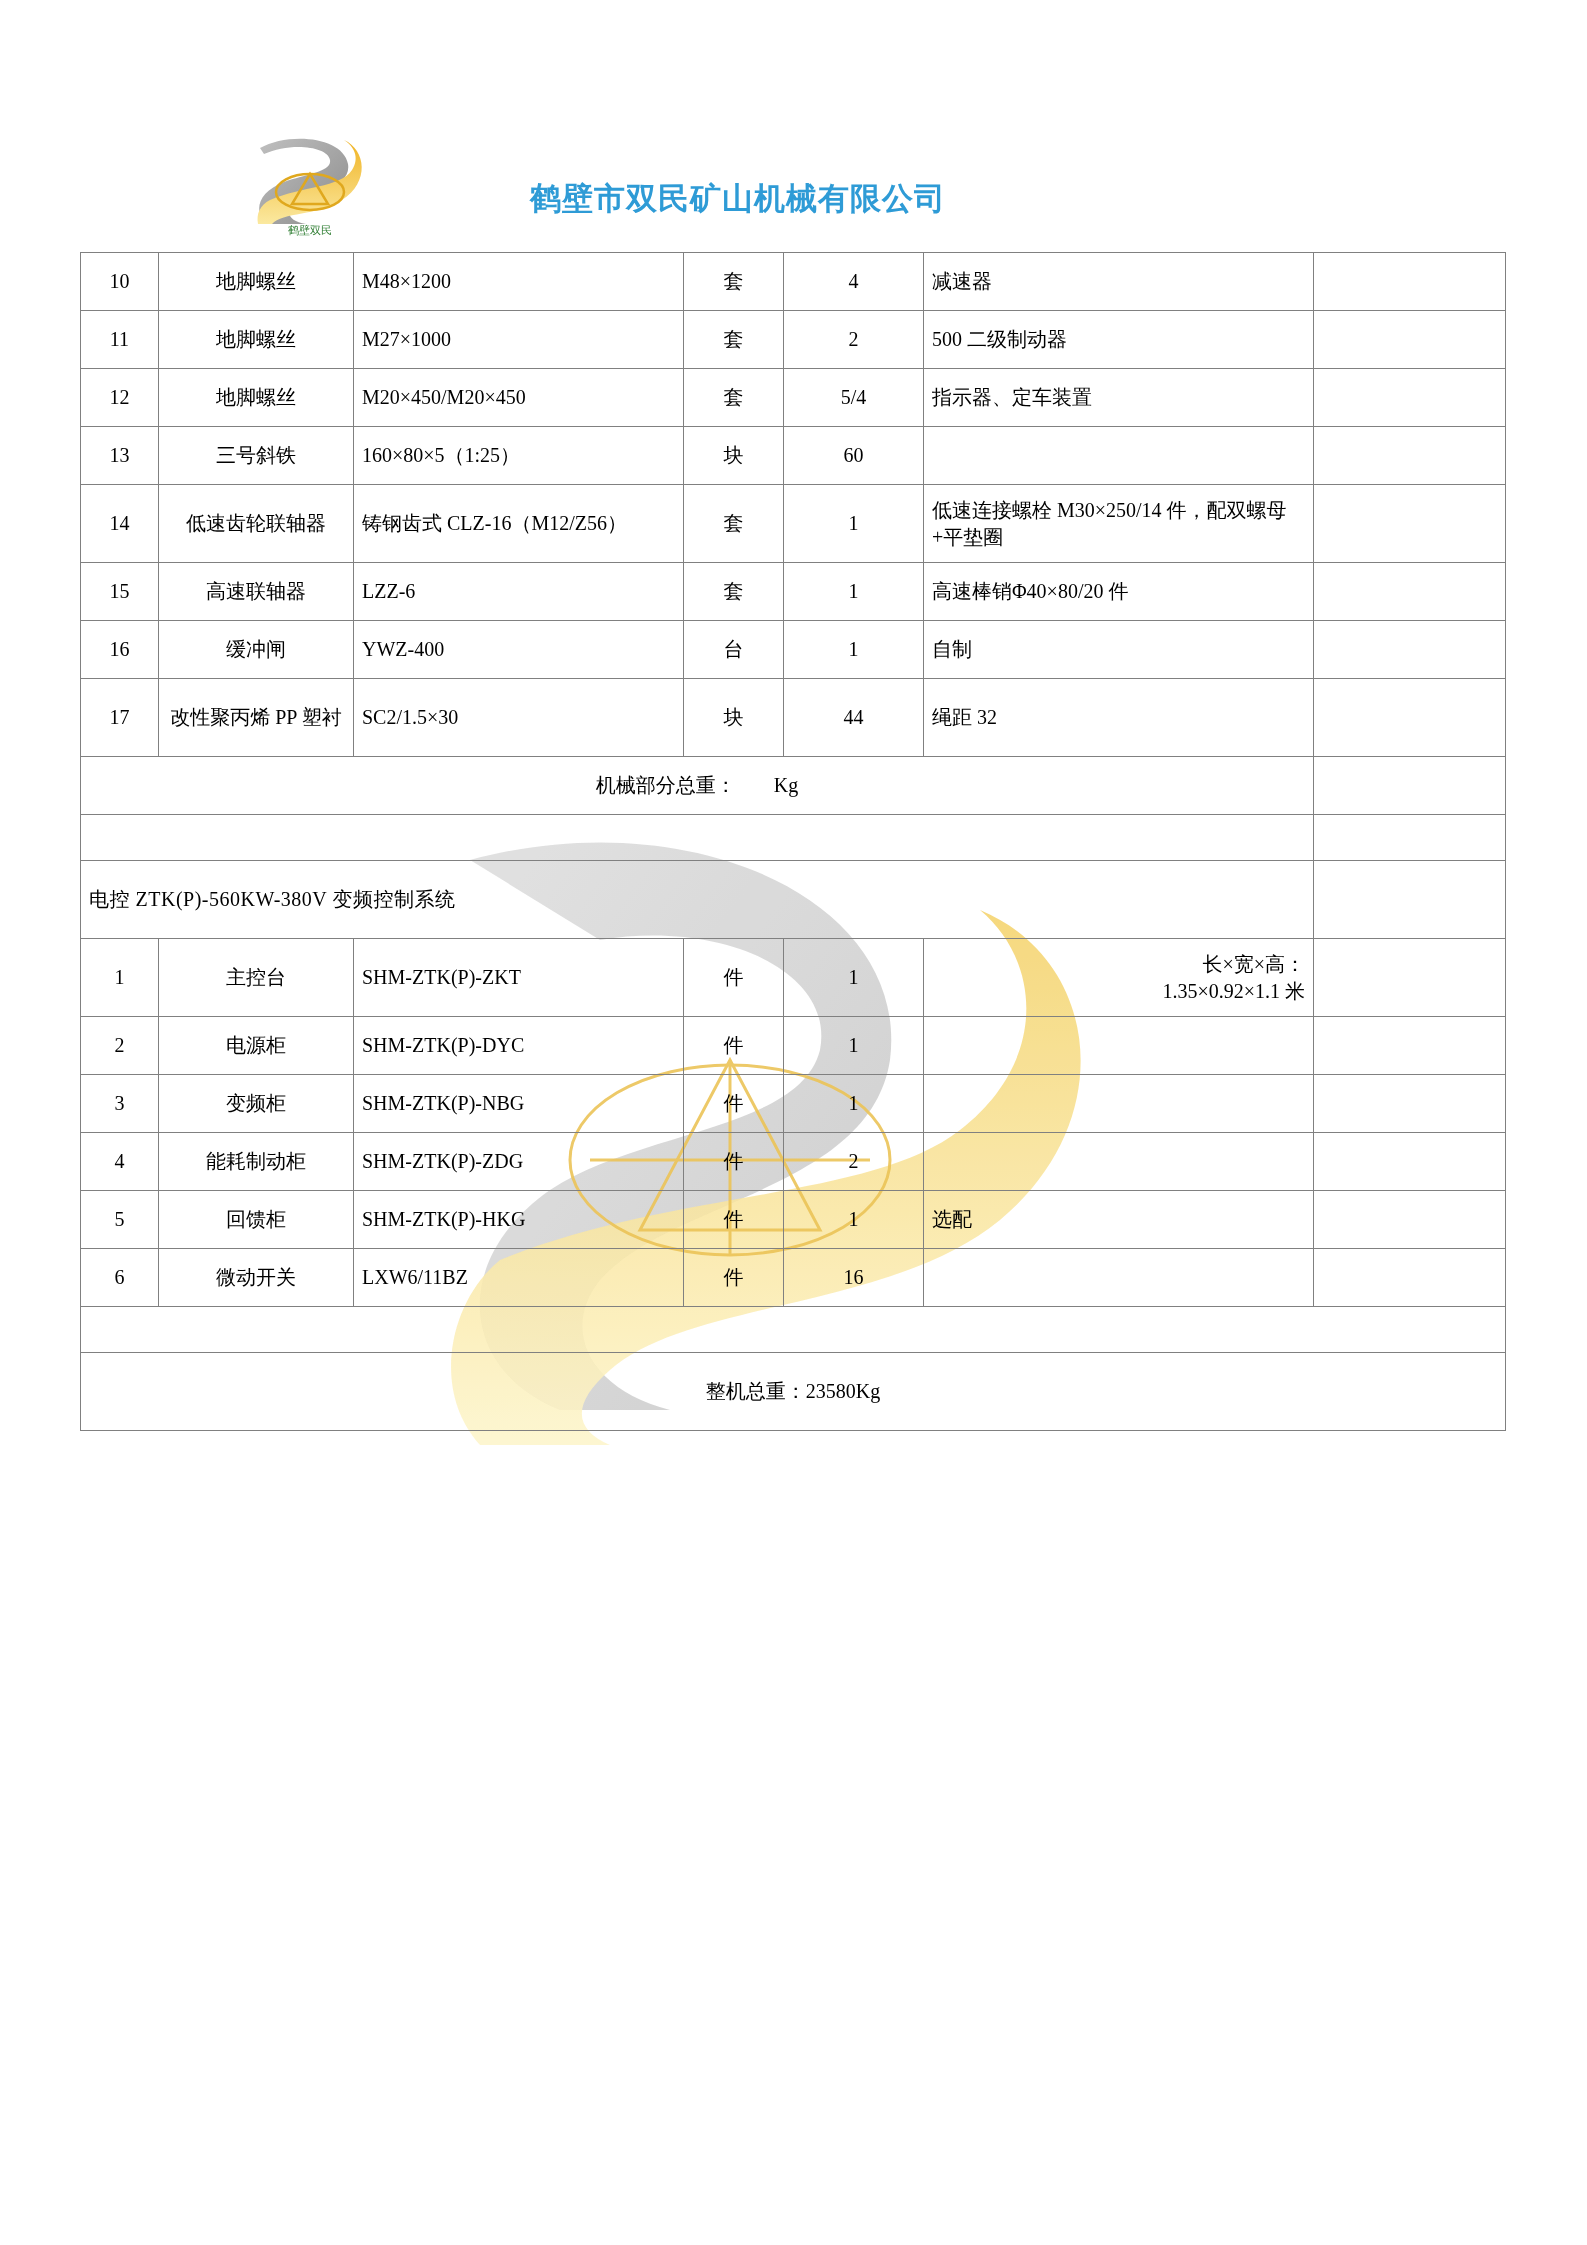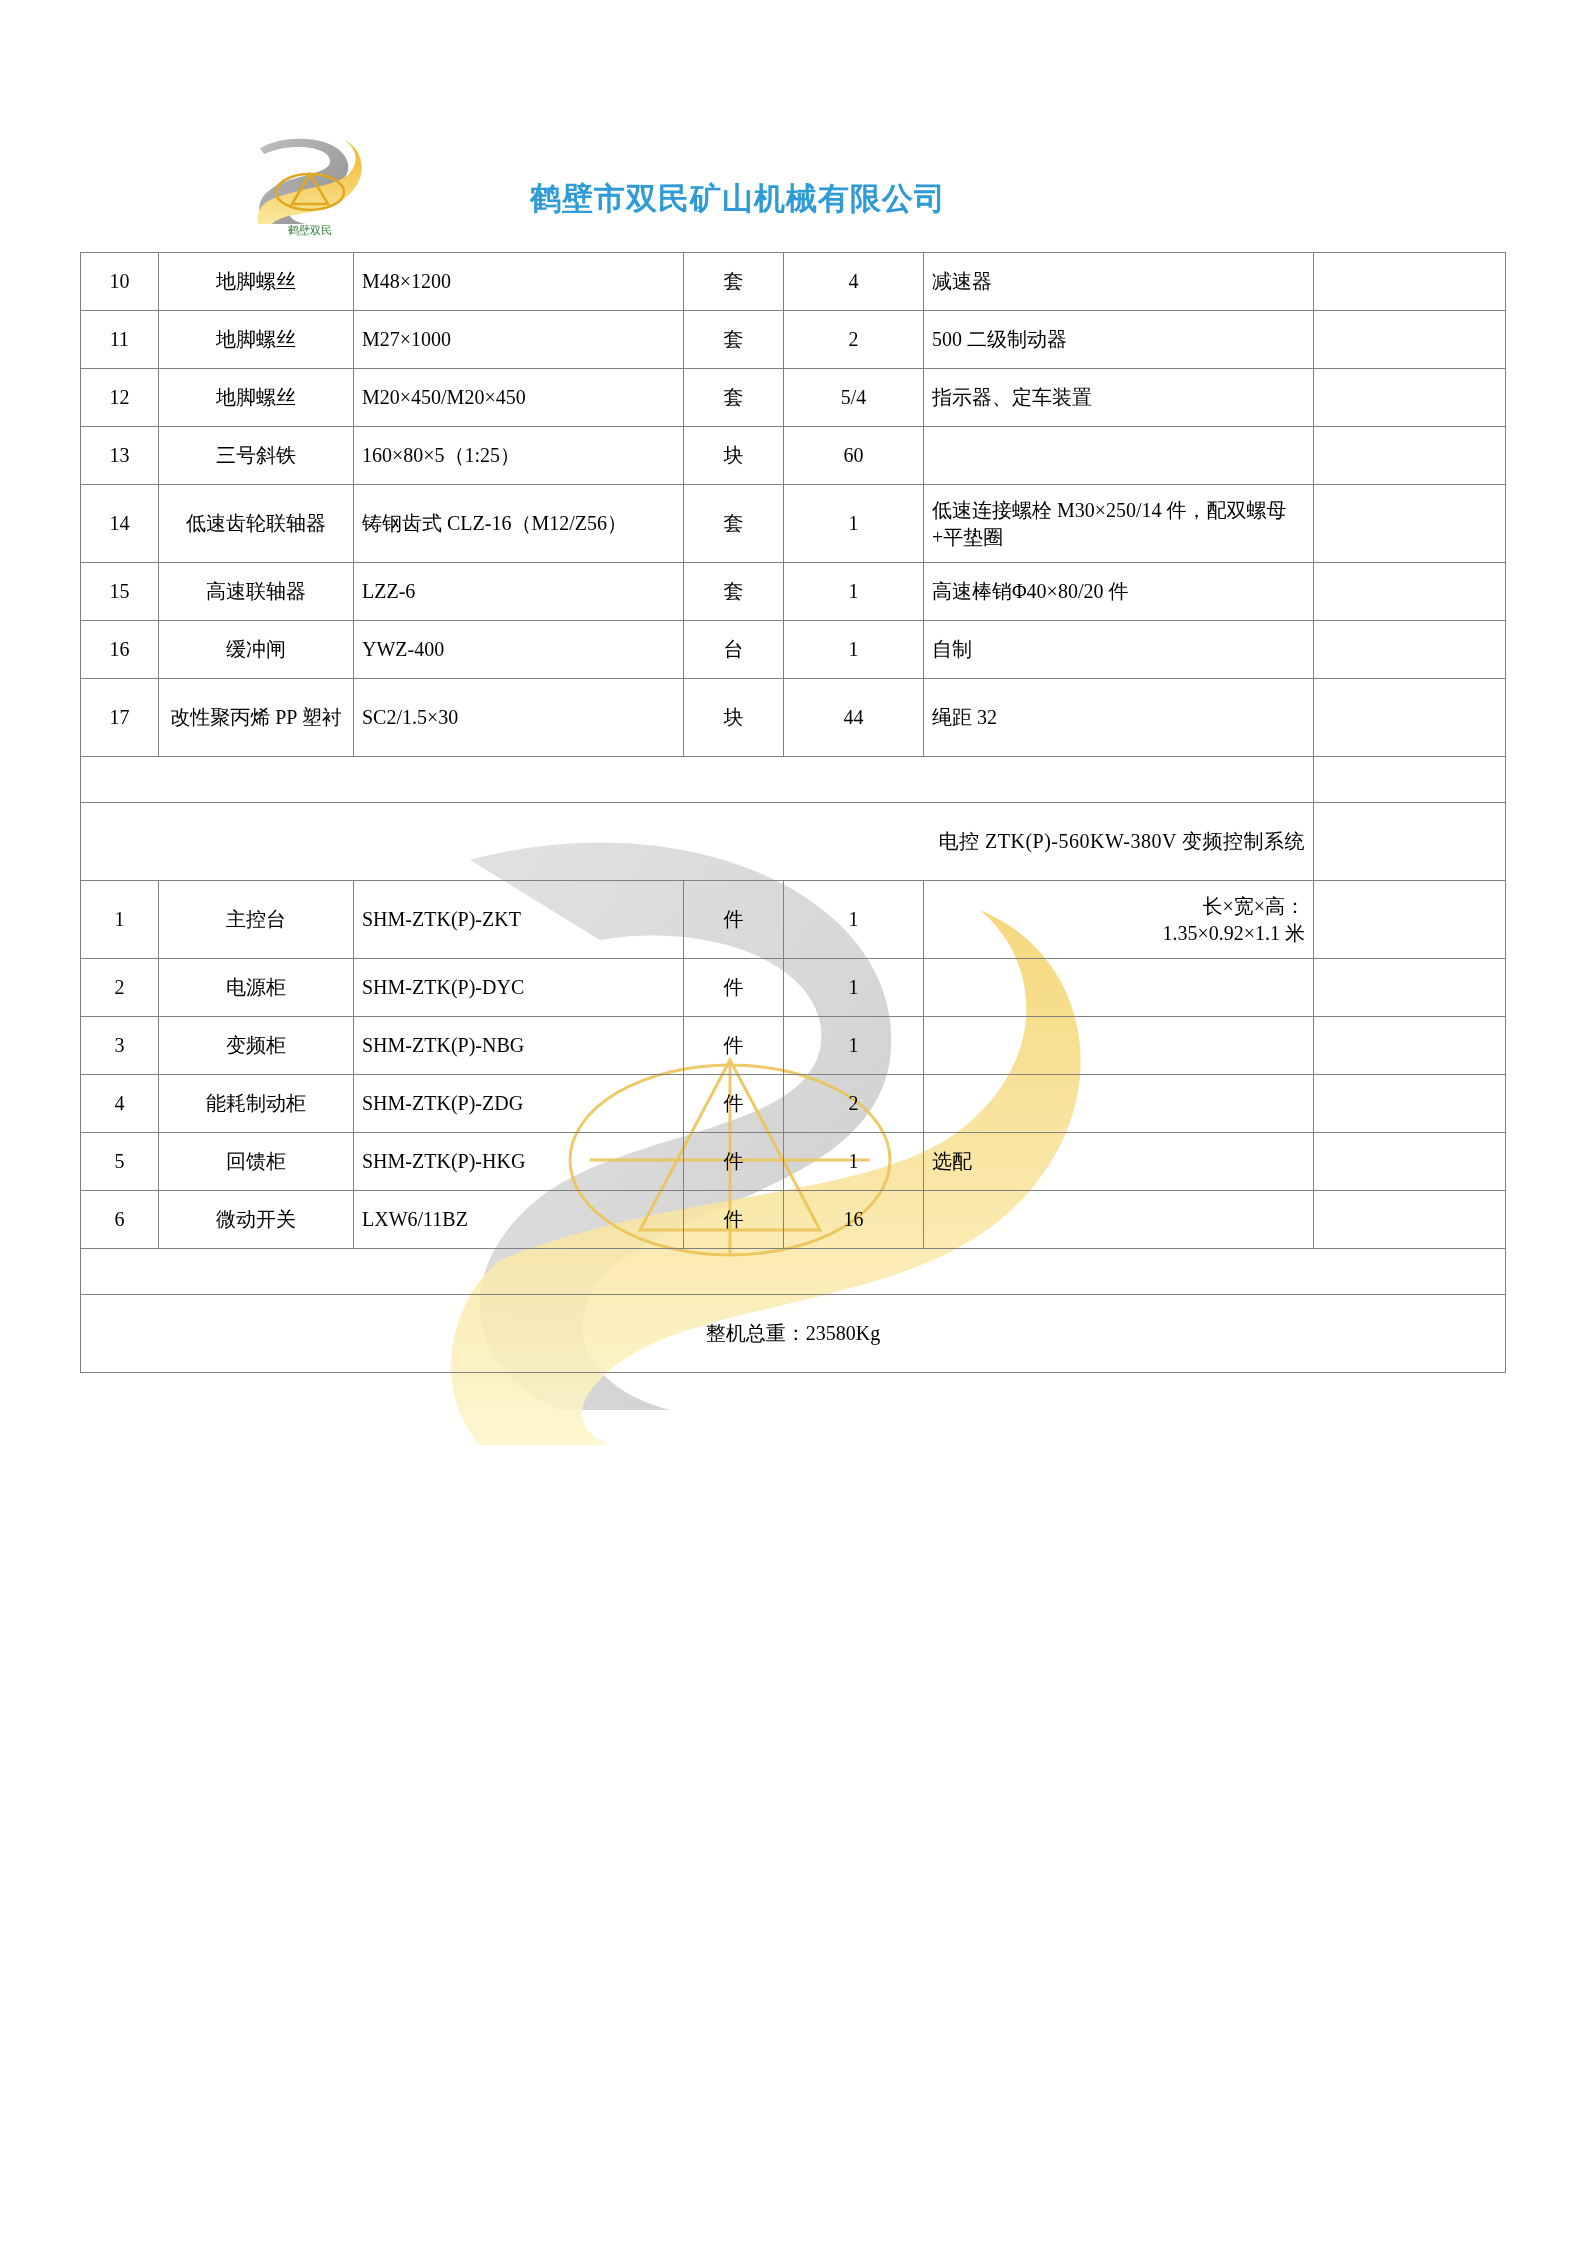--- a/index.html
+++ b/index.html
@@ -98,21 +98,21 @@
   .ct { text-align: center; }
   .lt { text-align: left; }
   .num, .model, .mono {
     font-family: "Liberation Serif", serif;
   }
   .rowh { height: 58px; }
   .rowh2 { height: 78px; }
   .rowh-blank { height: 46px; }
 
   .section-title {
-    text-align: right;
+    text-align: left;
     font-size: 21px;
     letter-spacing: 0.5px;
   }
   .total-row {
     text-align: center;
     font-size: 21px;
   }
   .total-row .gap { display: inline-block; width: 38px; }
 
   .cell-two-line { line-height: 1.4; }
@@ -243,20 +243,26 @@
         <tr class="rowh2">
           <td class="ct num">17</td>
           <td class="ct cell-two-line">改性聚丙烯 PP 塑衬</td>
           <td class="lt model">SC2/1.5×30</td>
           <td class="ct">块</td>
           <td class="ct num">44</td>
           <td class="lt">绳距 32</td>
           <td class="lt"></td>
         </tr>
 
+        <tr class="rowh">
+          <td class="total-row" colspan="6">
+            <span>机械部分总重：</span><span class="gap"></span><span>Kg</span>
+          </td>
+          <td></td>
+        </tr>
 
         <tr class="rowh-blank">
           <td colspan="6"></td>
           <td></td>
         </tr>
 
         <tr class="rowh2">
           <td class="section-title" colspan="6">电控 ZTK(P)-560KW-380V   变频控制系统</td>
           <td></td>
         </tr>

